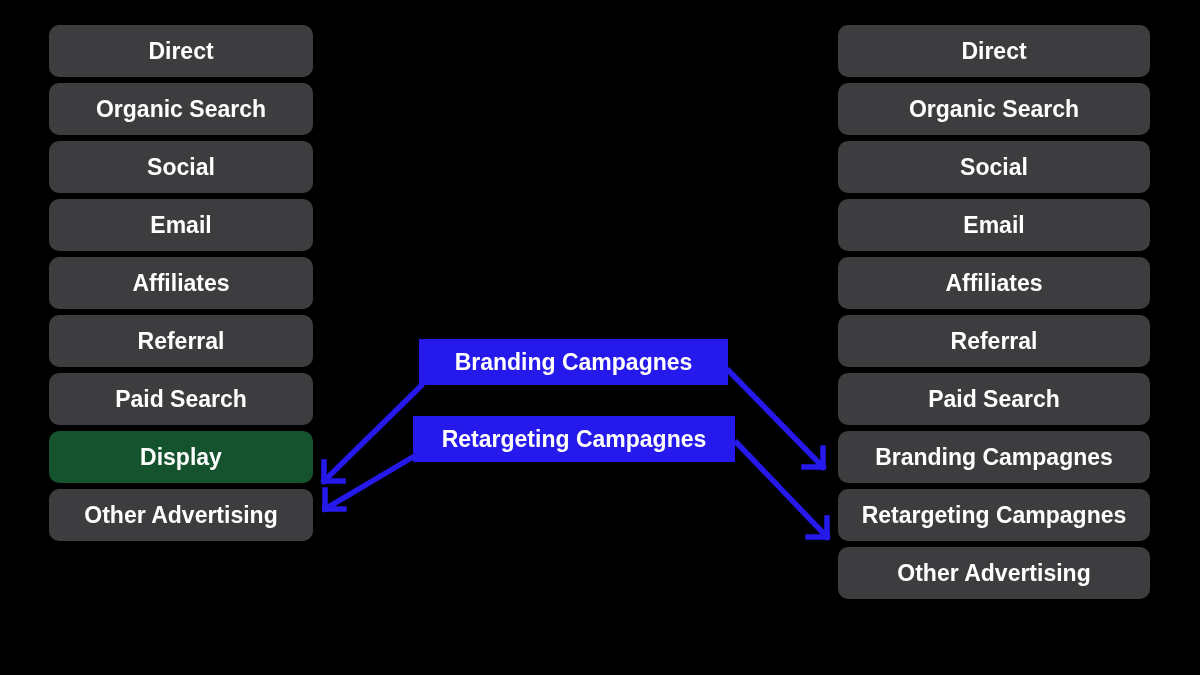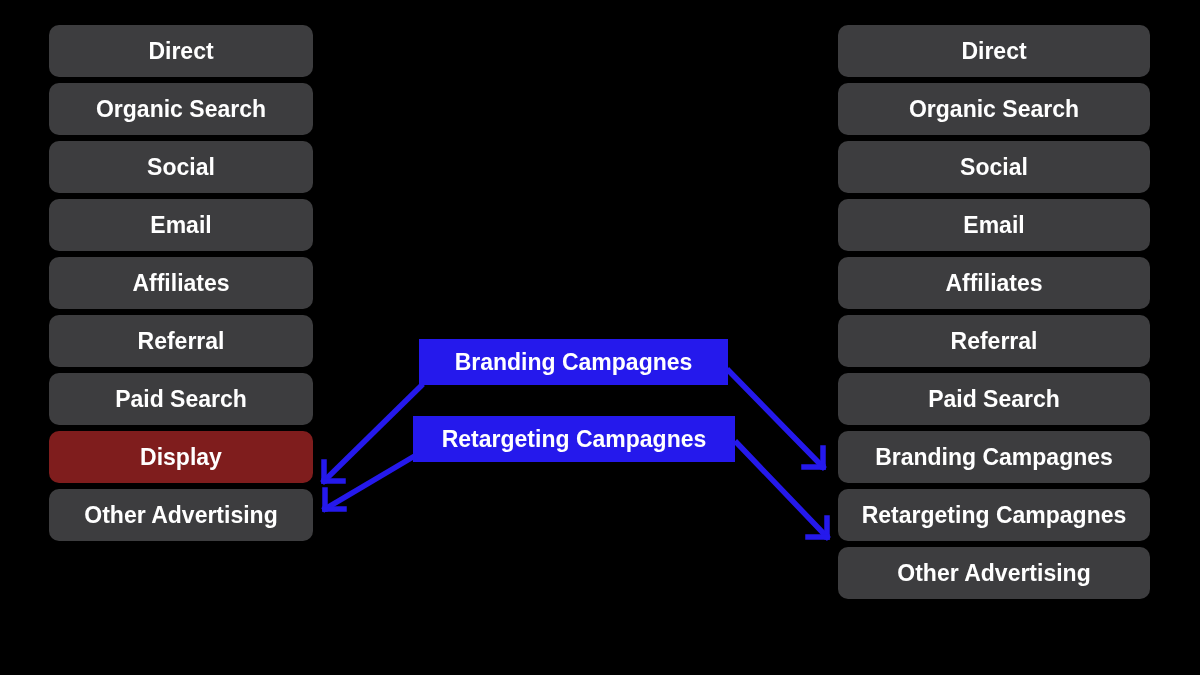--- a/index.html
+++ b/index.html
@@ -80,21 +80,21 @@
       </div>
       <div class="node" style="background: rgb(61, 61, 63);">
         <span style="color: rgb(255, 255, 255);">Affiliates</span>
       </div>
       <div class="node" style="background: rgb(61, 61, 63);">
         <span style="color: rgb(255, 255, 255);">Referral</span>
       </div>
       <div class="node" style="background: rgb(61, 61, 63);">
         <span style="color: rgb(255, 255, 255);">Paid Search</span>
       </div>
-      <div class="node" style="background: #7f1d1d;">
+      <div class="node" style="background: #14532d;">
         <span style="color: rgb(255, 255, 255);">Display</span>
       </div>
       <div class="node" style="background: rgb(61, 61, 63);">
         <span style="color: rgb(255, 255, 255);">Other Advertising</span>
       </div>
     </div>
 
   <div class="column column-right" id="right-col">
       <div class="node" style="background: rgb(61, 61, 63);">
         <span style="color: rgb(255, 255, 255);">Direct</span>

